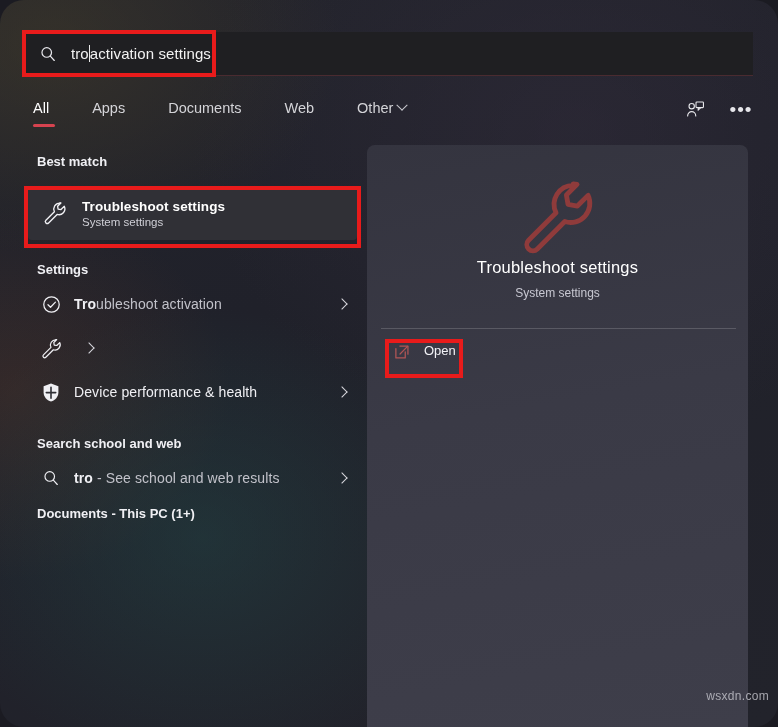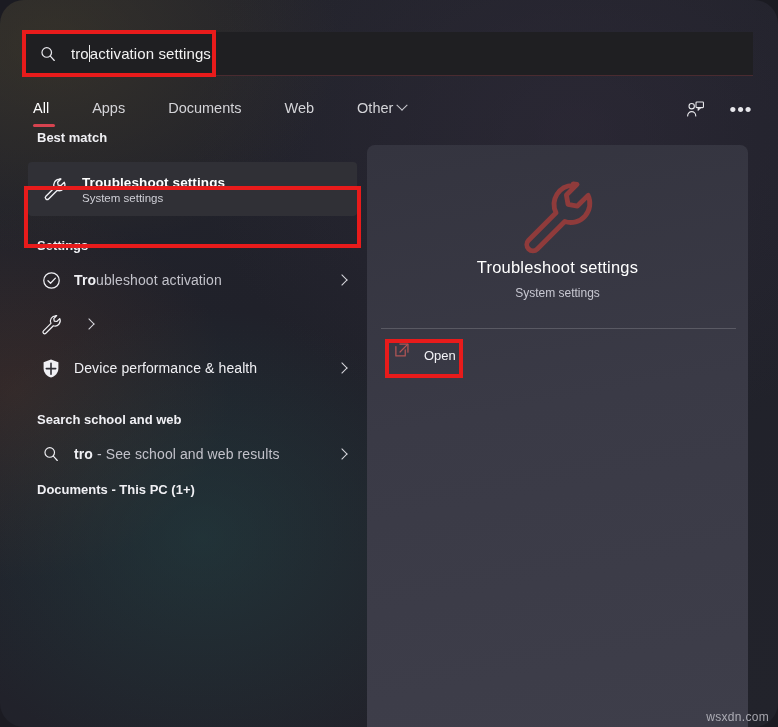--- a/index.html
+++ b/index.html
@@ -130,21 +130,21 @@
     width: 30px; height: 30px;
     display: flex; align-items: center; justify-content: center;
     cursor: default;
   }
   .dots { color: #e6e6ea; font-size: 19px; line-height: 1; letter-spacing: 1px; }
 
   
   #leftcol {
     position: absolute;
     left: 0;
-    top: 124px;
+    top: 148px;
     width: 367px;
   }
   .section-head {
     color: #f0f0f4;
     font-size: 13px;
     font-weight: bold;
     padding: 0 0 0 37px;
     margin: 0;
     height: 26px;
     display: flex;
@@ -244,35 +244,35 @@
     position: absolute;
     left: 14px;
     right: 12px;
     top: 183px;
     height: 1px;
     background: rgba(255,255,255,0.17);
   }
   #pv-open {
     position: absolute;
     left: 20px;
-    top: 192px;
+    top: 198px;
     height: 26px;
     display: flex;
-    align-items: flex-end;
+    align-items: flex-start;
     gap: 13px;
     padding: 0 14px 0 6px;
     border-radius: 4px;
     cursor: default;
   }
   #pv-open .lbl { color: #f2f2f6; font-size: 13px; }
 
   #watermark {
     position: absolute;
     right: 9px;
-    bottom: 3px;
+    bottom: 24px;
     color: rgba(214,214,220,0.72);
     font-size: 12px;
     letter-spacing: .3px;
     z-index: 50;
   }
 </style>
 </head>
 <body>
 
 <div id="root">

